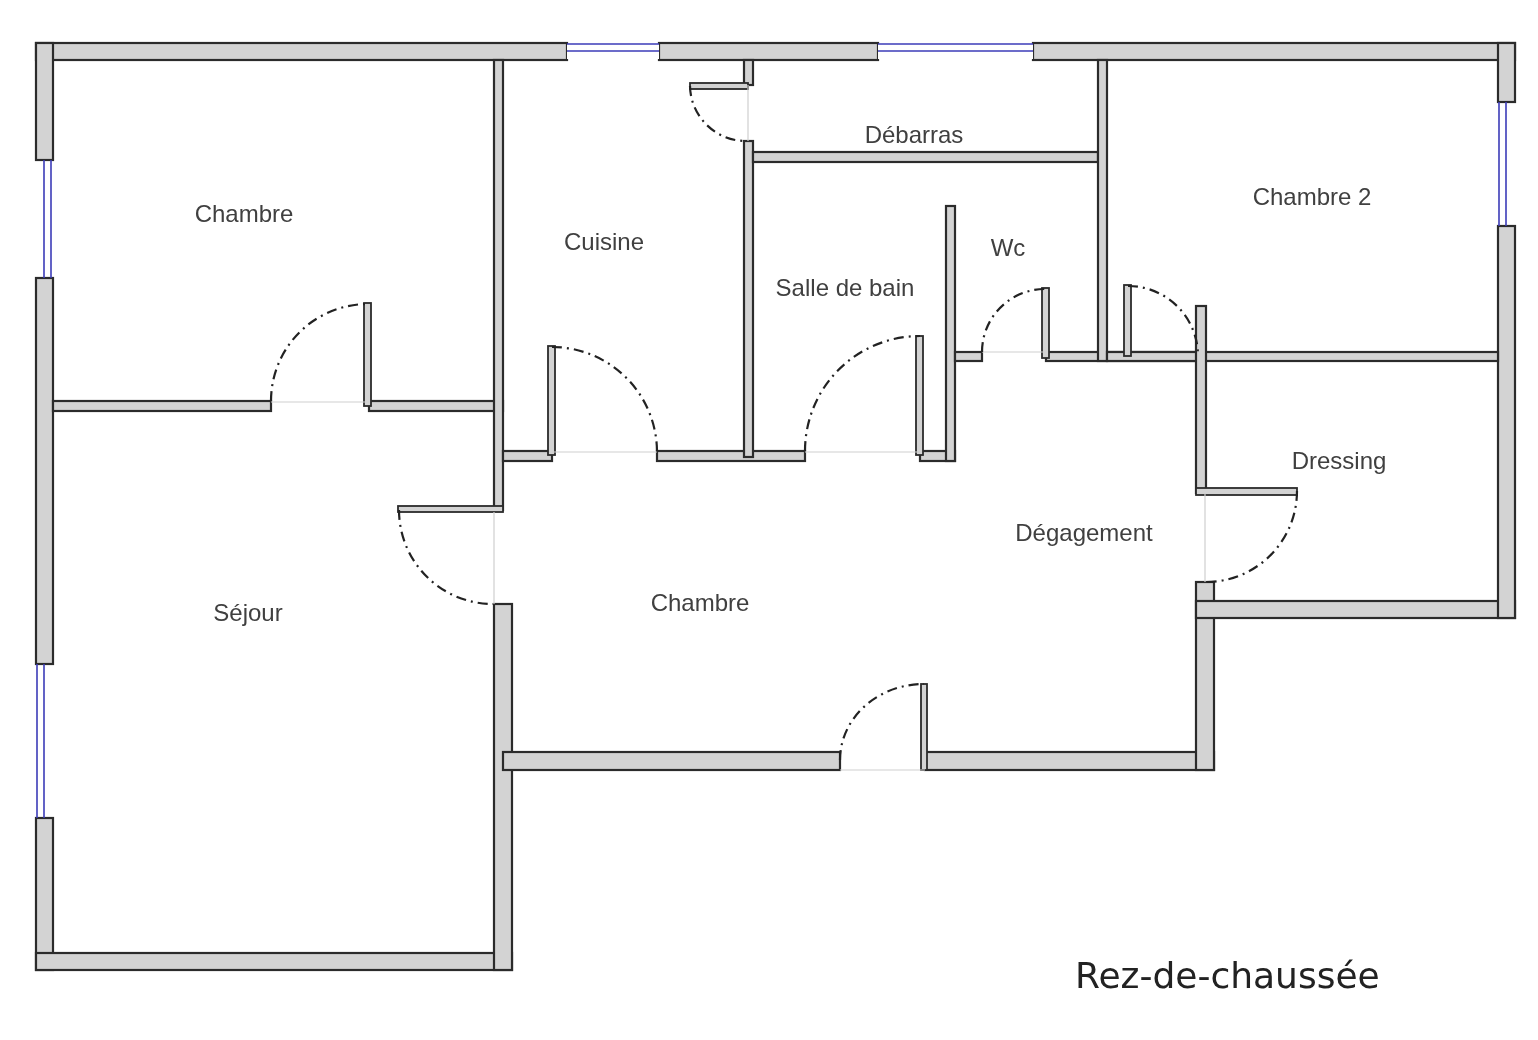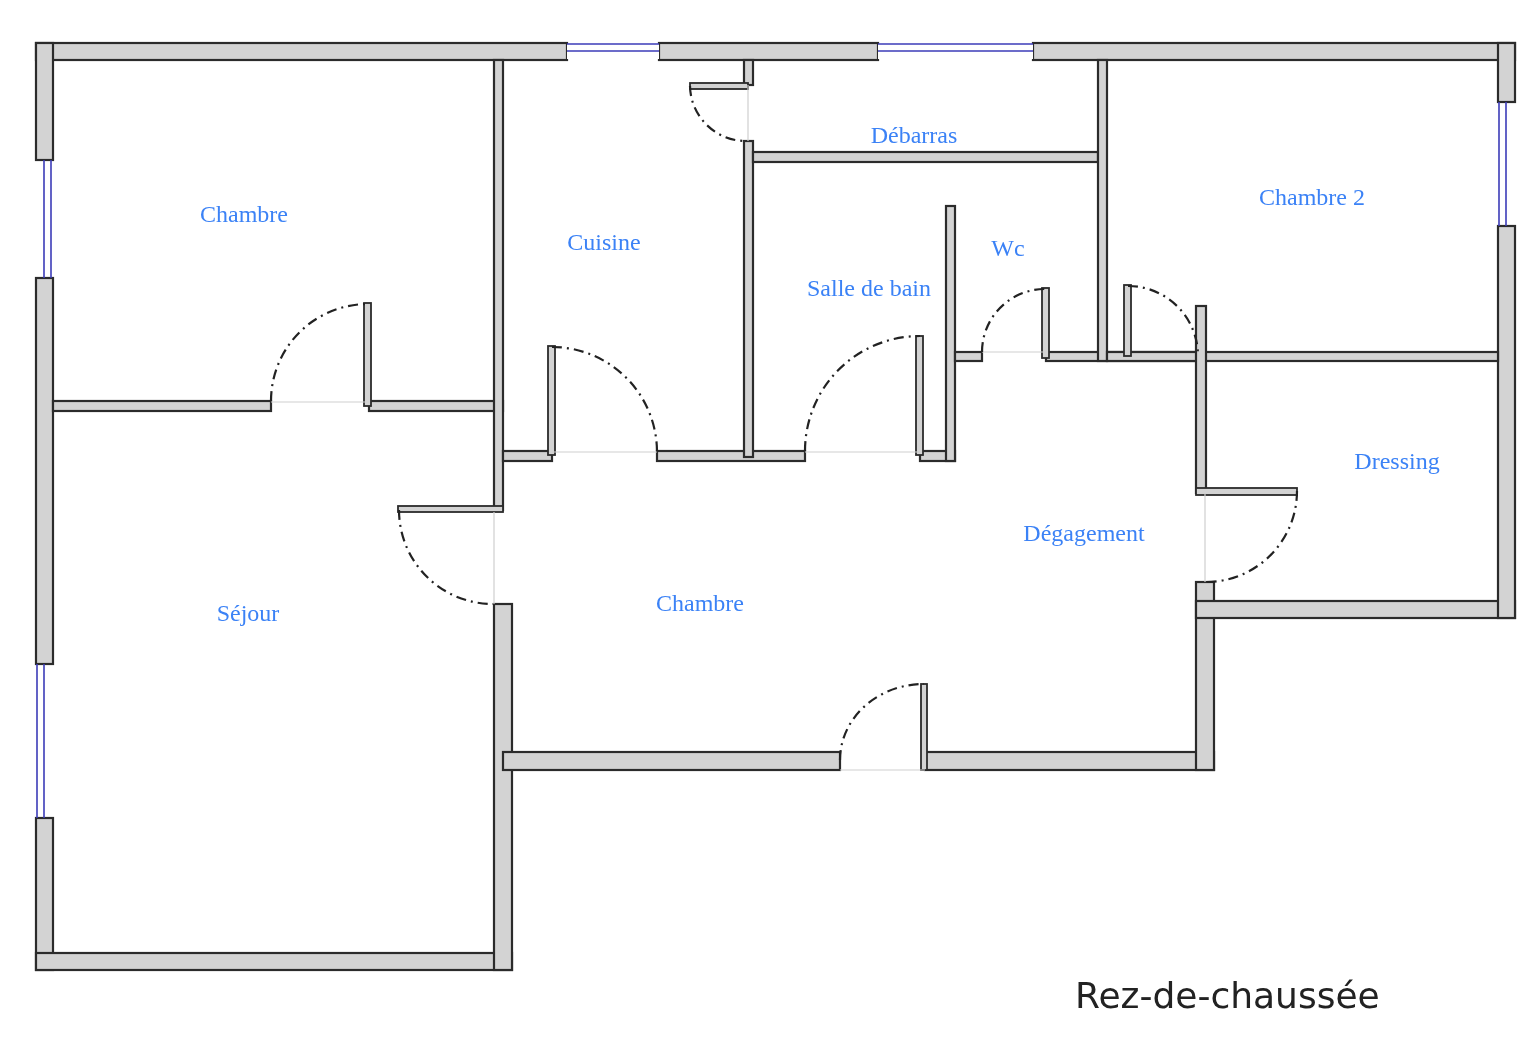--- a/index.html
+++ b/index.html
@@ -4,22 +4,22 @@
 <style>
   html, body { margin: 0; padding: 0; background: #ffffff; }
   body { width: 1538px; height: 1040px; position: relative; overflow: hidden; font-family: "DejaVu Sans", sans-serif; }
   #plan { position: absolute; left: 0; top: 0; width: 1538px; height: 1040px; }
   .wall { fill: #d3d3d3; stroke: #2b2b2b; stroke-width: 2.2; }
   .thin { fill: #d3d3d3; stroke: #2b2b2b; stroke-width: 1.8; }
   .win { stroke: #3b3bb8; stroke-width: 1.6; fill: none; }
   .winbg { fill: #ffffff; stroke: none; }
   .arc { fill: none; stroke: #222; stroke-width: 2.2; stroke-dasharray: 10 5 2 5; }
   .sill { stroke: #cfcfcf; stroke-width: 1.2; }
-  .room-label { position: absolute; color: #3b82f6; font-family: Liberation Serif, serif; font-size: 24px; white-space: nowrap; transform: translate(-50%, -50%); }
-  .title { position: absolute; color: #222222; font-family: "DejaVu Sans", sans-serif; font-size: 36px; left: 1075px; top: 955px; white-space: nowrap; margin-top: 20px; }
+  .room-label { position: absolute; color: #404040; font-family: Liberation Sans, sans-serif; font-size: 24px; white-space: nowrap; transform: translate(-50%, -50%); }
+  .title { position: absolute; color: #222222; font-family: "DejaVu Sans", sans-serif; font-size: 36px; left: 1075px; top: 955px; white-space: nowrap; }
 </style>
 </head>
 <body>
 
 <svg id="plan" viewBox="0 0 1538 1040" xmlns="http://www.w3.org/2000/svg">
 
   <g>
 
     <rect class="wall" x="36" y="43" width="531" height="17"></rect>
     <rect class="wall" x="659" y="43" width="219" height="17"></rect>
@@ -131,21 +131,21 @@
     <path class="arc" d="M1128,286 A70,70 0 0 1 1198,354"></path>
     <path class="arc" d="M1297,491 A91,91 0 0 1 1206,582"></path>
     <path class="arc" d="M399,510 A94,94 0 0 0 493,604"></path>
     <path class="arc" d="M840,760 A84,76 0 0 1 924,684"></path>
   </g>
 </svg>
 
 <div class="room-label" style="left:244px; top:214px;">Chambre</div>
 <div class="room-label" style="left:604px; top:242px;">Cuisine</div>
 <div class="room-label" style="left:914px; top:135px;">Débarras</div>
-<div class="room-label" style="left:845px; top:288px;margin-left:24px;">Salle de bain</div>
+<div class="room-label" style="left:845px; top:288px;">Salle de bain</div>
 <div class="room-label" style="left:1008px; top:248px;">Wc</div>
 <div class="room-label" style="left:1312px; top:197px;">Chambre 2</div>
-<div class="room-label" style="left:1397px; top:461px;">Dressing</div>
+<div class="room-label" style="left:1339px; top:461px;">Dressing</div>
 <div class="room-label" style="left:1084px; top:533px;text-align:center;">Dégagement</div>
 <div class="room-label" style="left:700px; top:603px;">Chambre</div>
 <div class="room-label" style="left:248px; top:613px;">Séjour</div>
 
 <div class="title">Rez-de-chaussée</div>
 
 </body></html>

